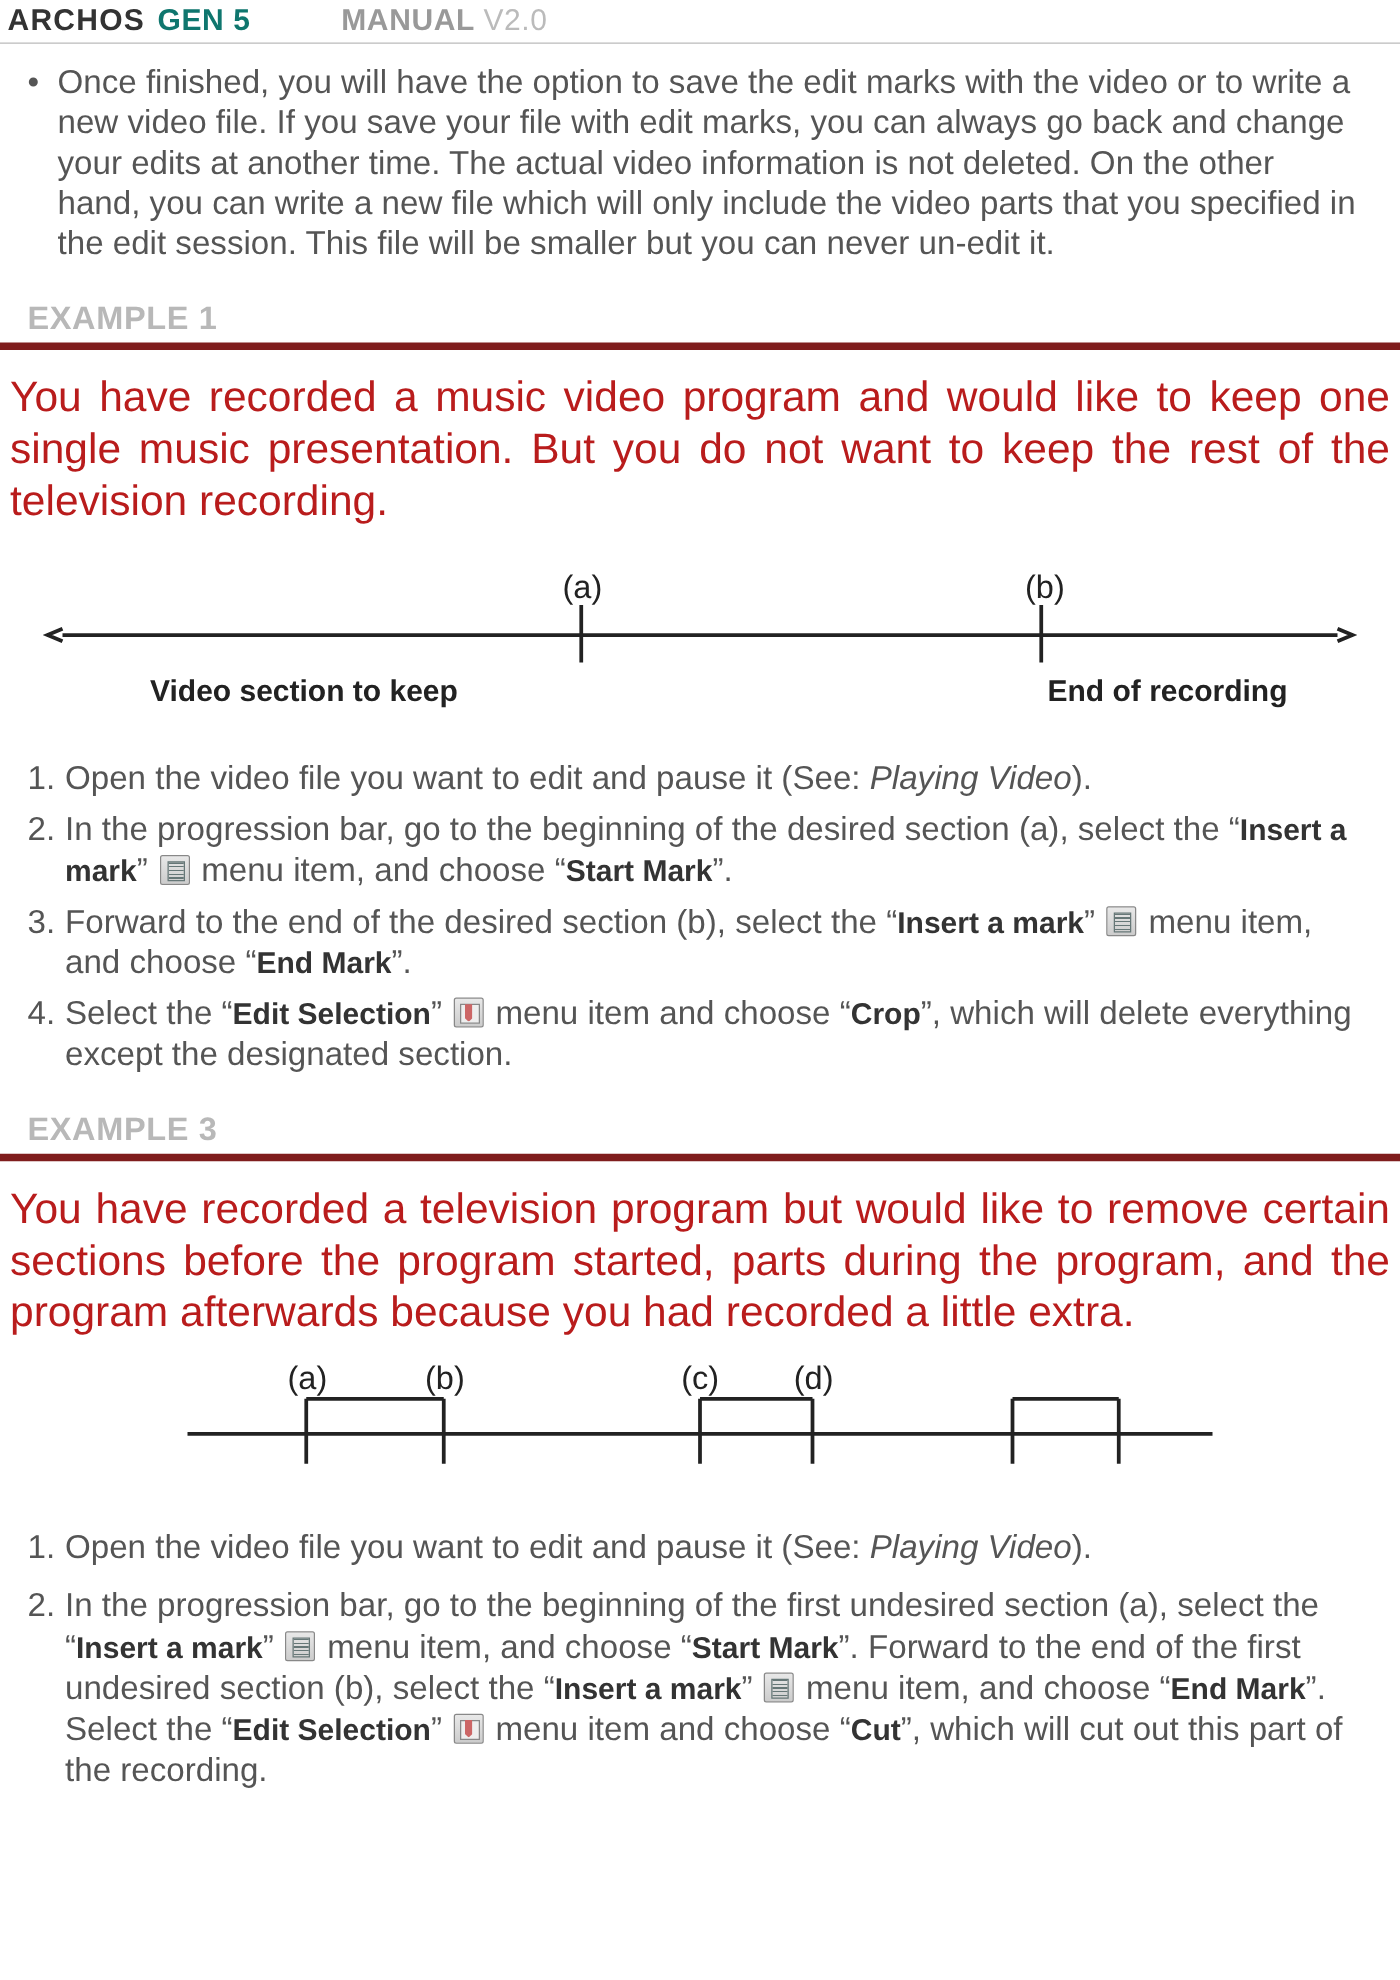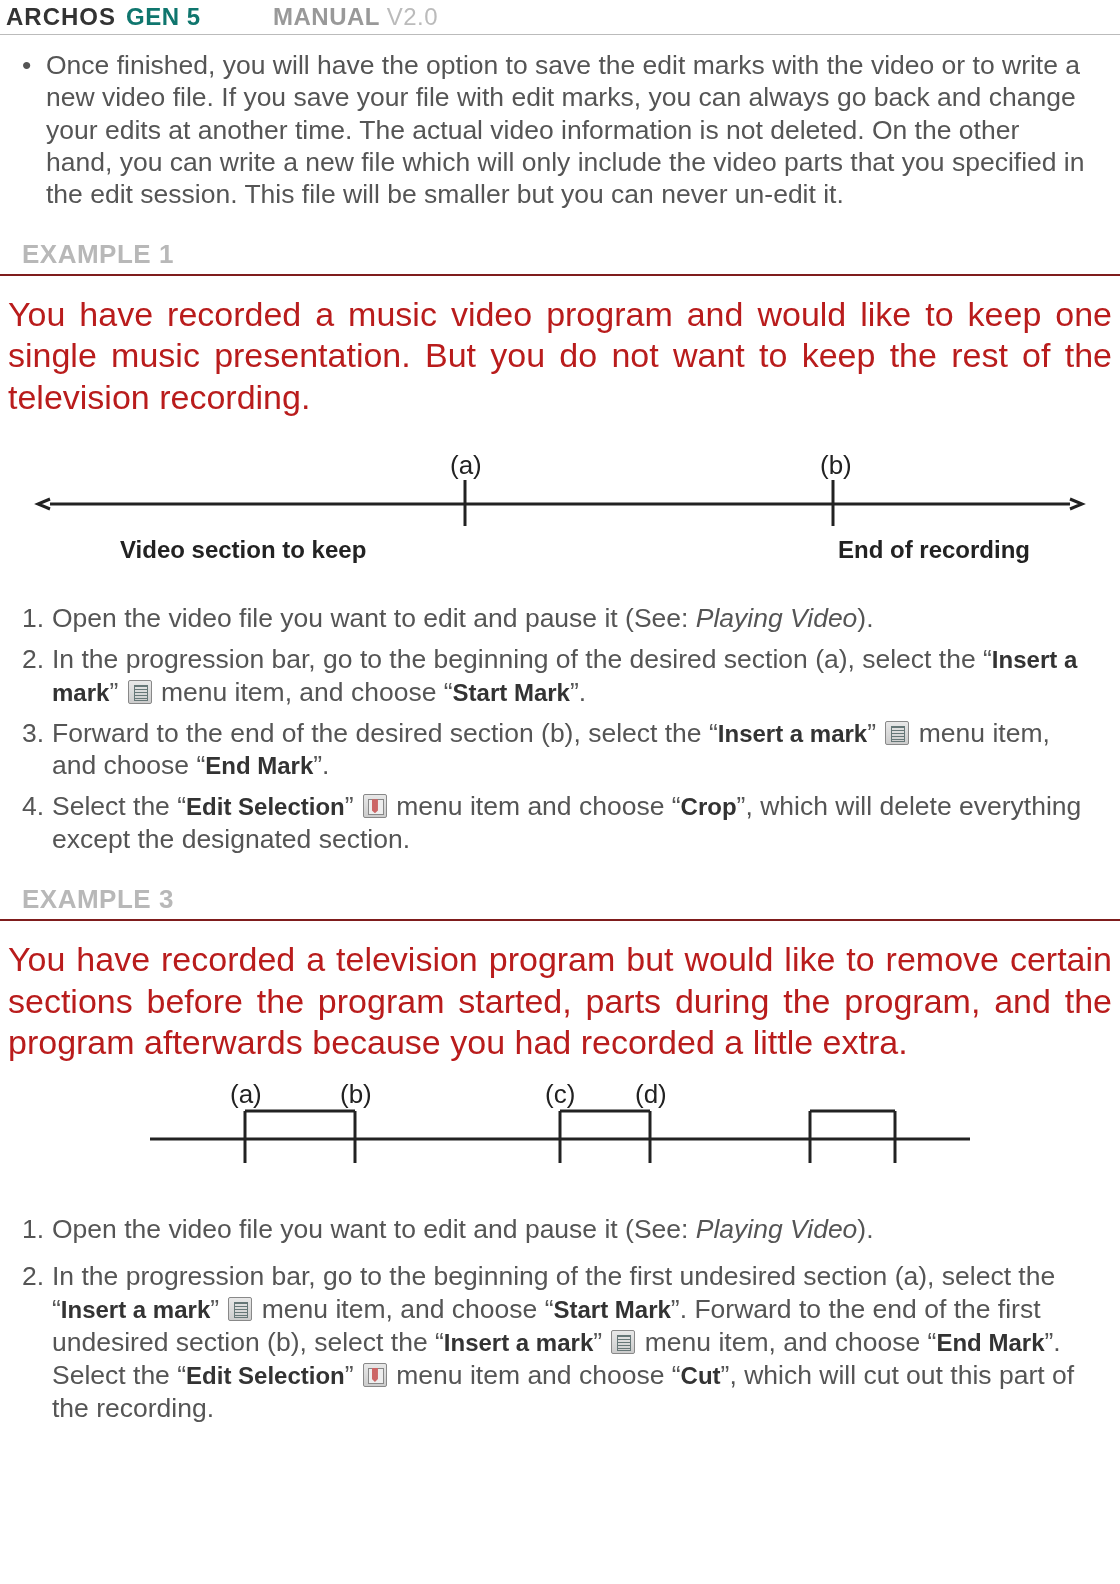--- a/index.html
+++ b/index.html
@@ -33,21 +33,21 @@
     .header .gt { color: #88b440; font-weight: bold; }
     .header .page { color: #88b440; }
     .divider { height: 1px; background: #bbb; margin: 0 0 14px 0; }
     .section-title {
       color: #b8b8b8;
       font-family: Arial, "Arial Narrow", sans-serif;
       font-weight: bold;
       font-size: 26px;
       letter-spacing: 0.5px;
       padding: 4px 0 4px 22px;
-      border-bottom: 2px solid #7f1d1d;
+      border-bottom: 6px solid #7f1d1d;
       margin: 24px 0 18px 0;
     }
     .bullet-block {
       display: flex;
       padding: 0 28px 0 22px;
       font-size: 26.5px;
       line-height: 1.22;
       color: #555;
     }
     .bullet-block .dot { width: 24px; flex: 0 0 24px; }

